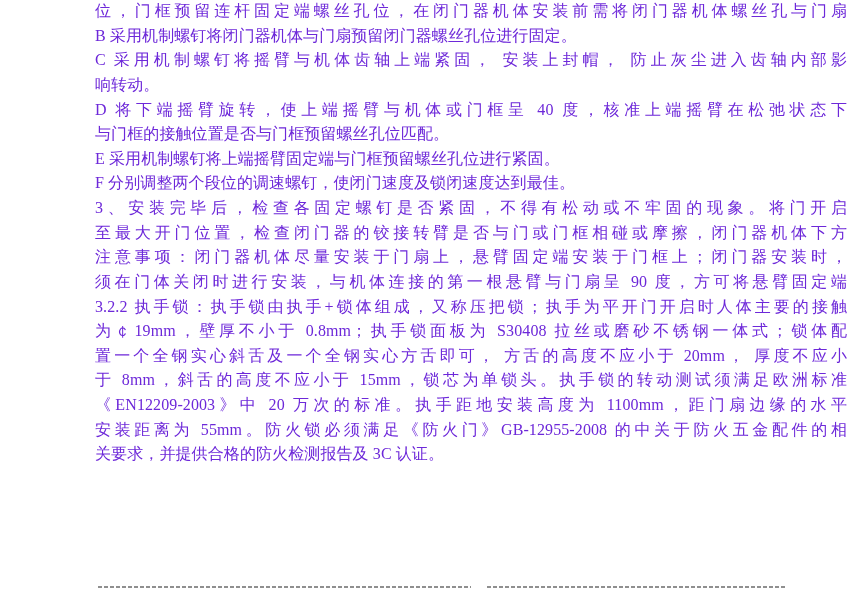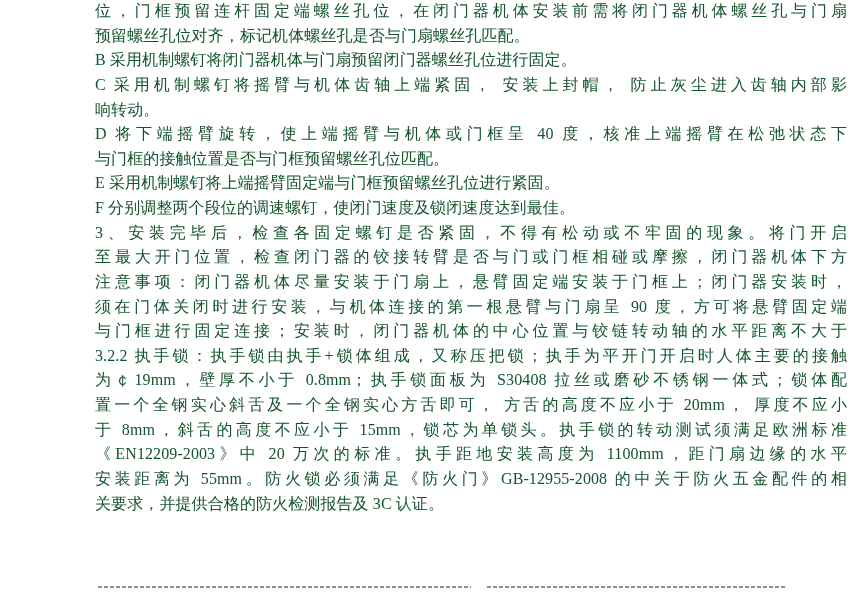--- a/index.html
+++ b/index.html
@@ -39,36 +39,34 @@
     top: 586px;
     height: 2px;
     background-image: repeating-linear-gradient(90deg, #8f8f8f 0 4px, rgba(0,0,0,0) 4px 6px);
   }
   .sep-left  { left: 98px;  width: 373px; }
   .sep-right { left: 487px; width: 298px; }
 </style>
 </head>
 <body>
 
-<div class="page" style="color: #14532d; background: rgb(255, 255, 255); border-radius: 21px;">
+<div class="page" style="color: #6d28d9; background: rgb(255, 255, 255); border-radius: 21px;">
   <div class="textblock" id="text-block">
       <div class="line j">位，门框预留连杆固定端螺丝孔位，在闭门器机体安装前需将闭门器机体螺丝孔与门扇</div>
-      <div class="line">预留螺丝孔位对齐，标记机体螺丝孔是否与门扇螺丝孔匹配。</div>
       <div class="line">B 采用机制螺钉将闭门器机体与门扇预留闭门器螺丝孔位进行固定。</div>
       <div class="line j">C 采用机制螺钉将摇臂与机体齿轴上端紧固， 安装上封帽， 防止灰尘进入齿轴内部影</div>
       <div class="line">响转动。</div>
       <div class="line j">D 将下端摇臂旋转，使上端摇臂与机体或门框呈 40 度，核准上端摇臂在松弛状态下</div>
       <div class="line">与门框的接触位置是否与门框预留螺丝孔位匹配。</div>
       <div class="line">E 采用机制螺钉将上端摇臂固定端与门框预留螺丝孔位进行紧固。</div>
       <div class="line">F 分别调整两个段位的调速螺钉，使闭门速度及锁闭速度达到最佳。</div>
       <div class="line j">3、安装完毕后，检查各固定螺钉是否紧固，不得有松动或不牢固的现象。将门开启</div>
       <div class="line j">至最大开门位置，检查闭门器的铰接转臂是否与门或门框相碰或摩擦，闭门器机体下方</div>
       <div class="line j">注意事项：闭门器机体尽量安装于门扇上，悬臂固定端安装于门框上；闭门器安装时，</div>
       <div class="line j">须在门体关闭时进行安装，与机体连接的第一根悬臂与门扇呈 90 度，方可将悬臂固定端</div>
-      <div class="line j">与门框进行固定连接；安装时，闭门器机体的中心位置与铰链转动轴的水平距离不大于</div>
       <div class="line j">3.2.2 执手锁：执手锁由执手+锁体组成，又称压把锁；执手为平开门开启时人体主要的接触</div>
       <div class="line j">为￠19mm，壁厚不小于 0.8mm；执手锁面板为 S30408 拉丝或磨砂不锈钢一体式；锁体配</div>
       <div class="line j">置一个全钢实心斜舌及一个全钢实心方舌即可， 方舌的高度不应小于 20mm， 厚度不应小</div>
       <div class="line j">于 8mm，斜舌的高度不应小于 15mm，锁芯为单锁头。执手锁的转动测试须满足欧洲标准</div>
       <div class="line j">《EN12209-2003》中 20 万次的标准。执手距地安装高度为 1100mm，距门扇边缘的水平</div>
       <div class="line j">安装距离为 55mm。防火锁必须满足《防火门》GB-12955-2008 的中关于防火五金配件的相</div>
       <div class="line">关要求，并提供合格的防火检测报告及 3C 认证。</div>
     </div>
   <div class="sep sep-left"></div>
   <div class="sep sep-right"></div>

